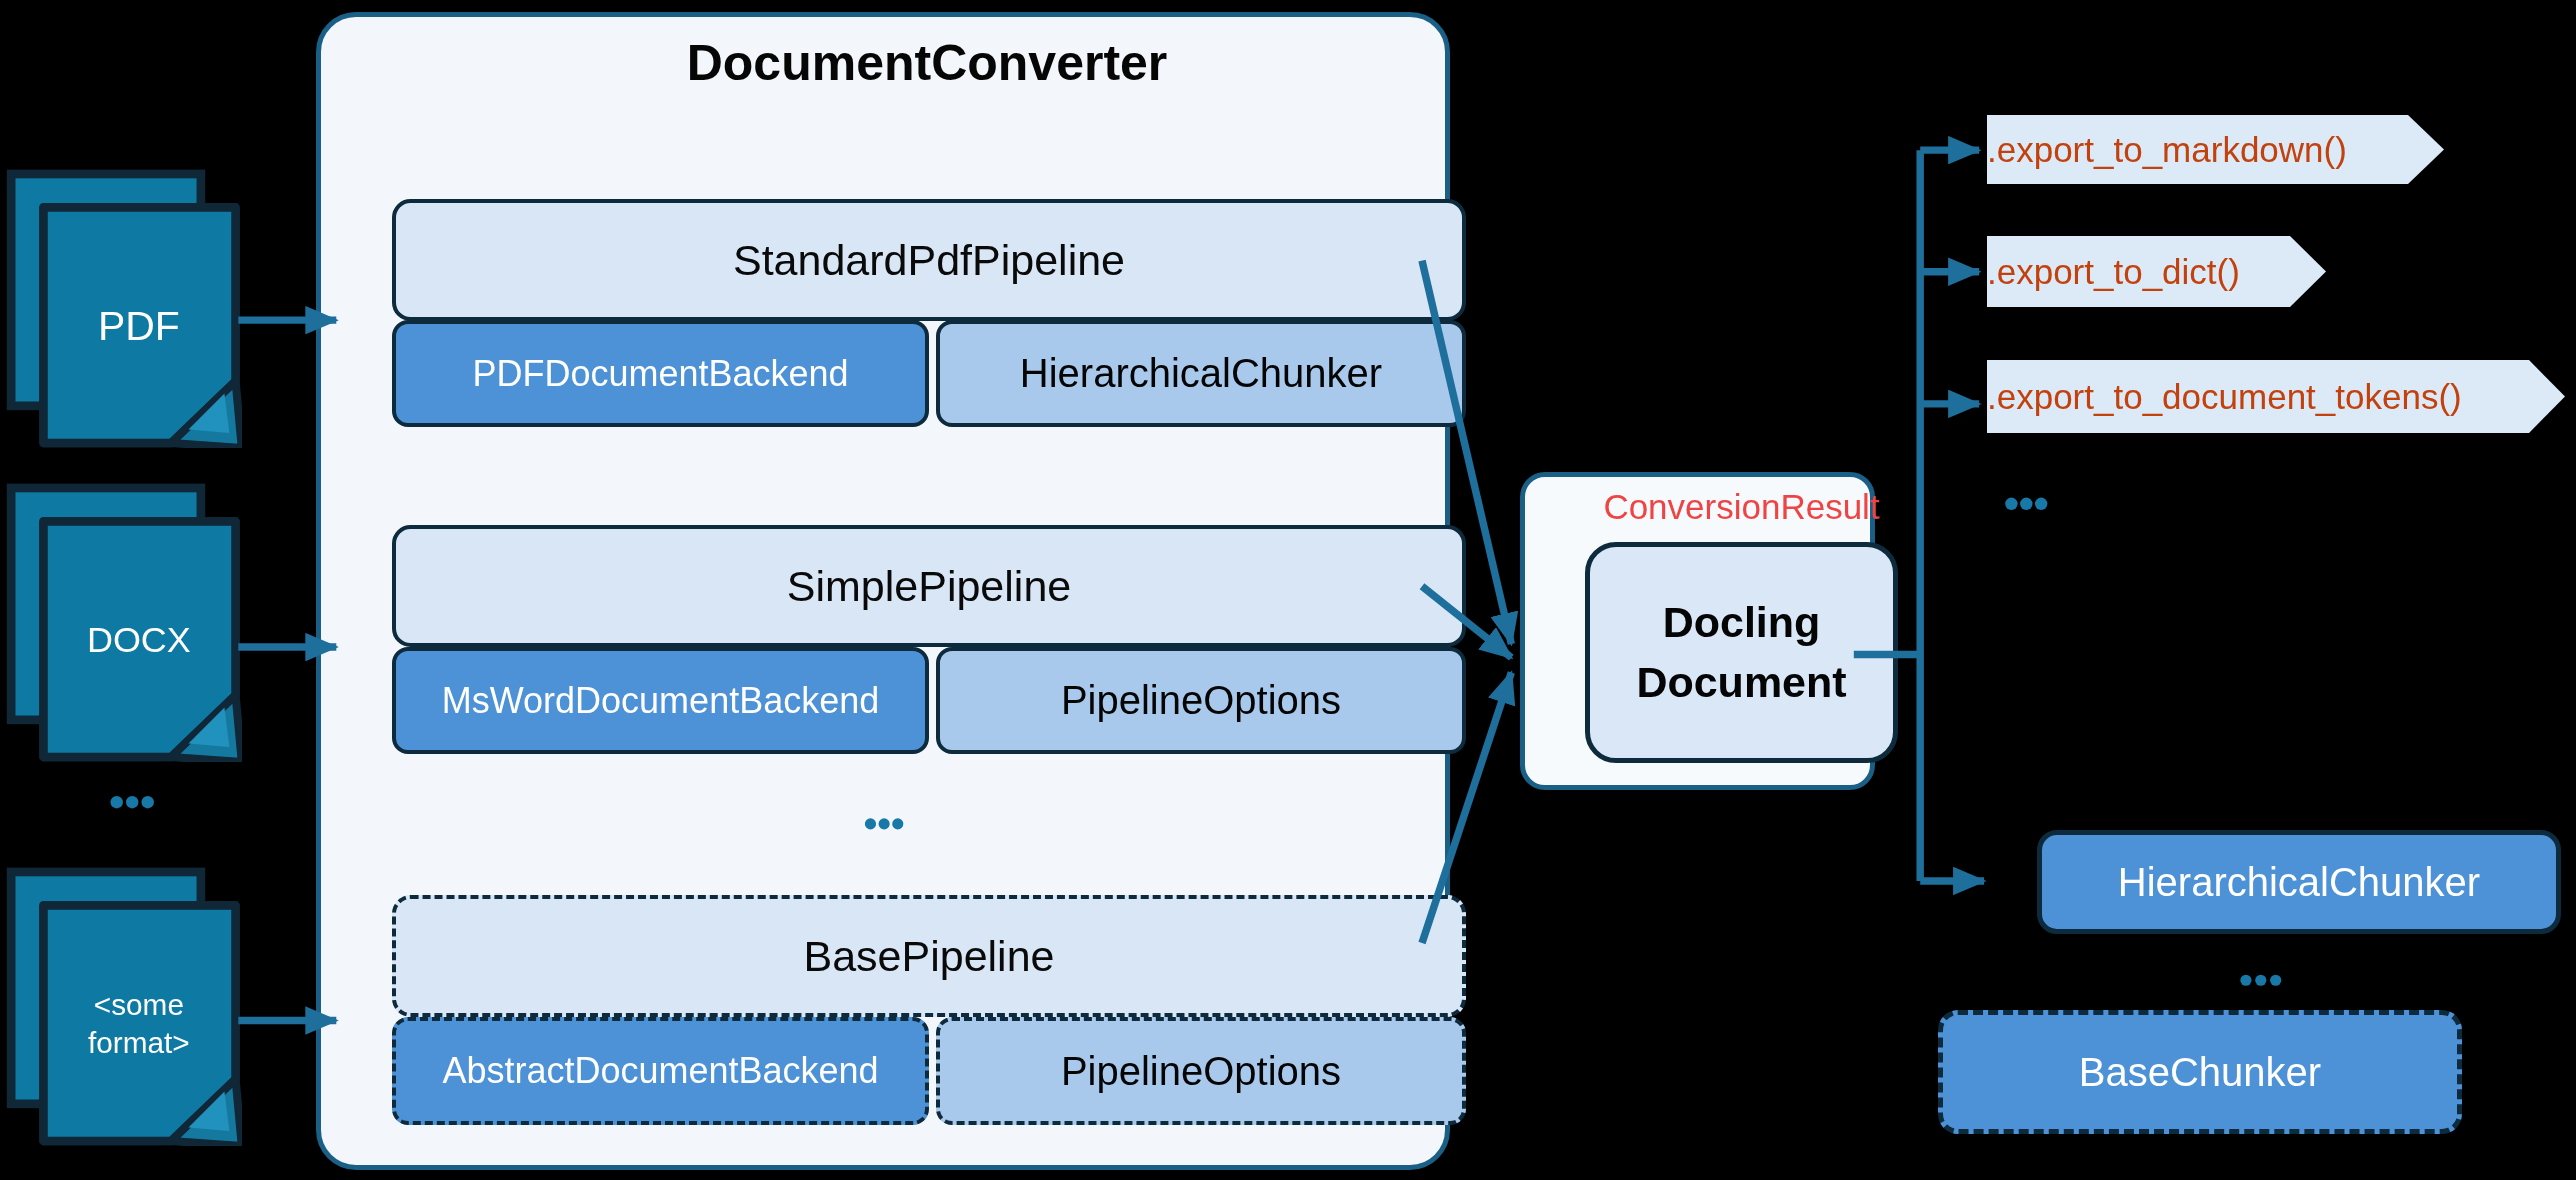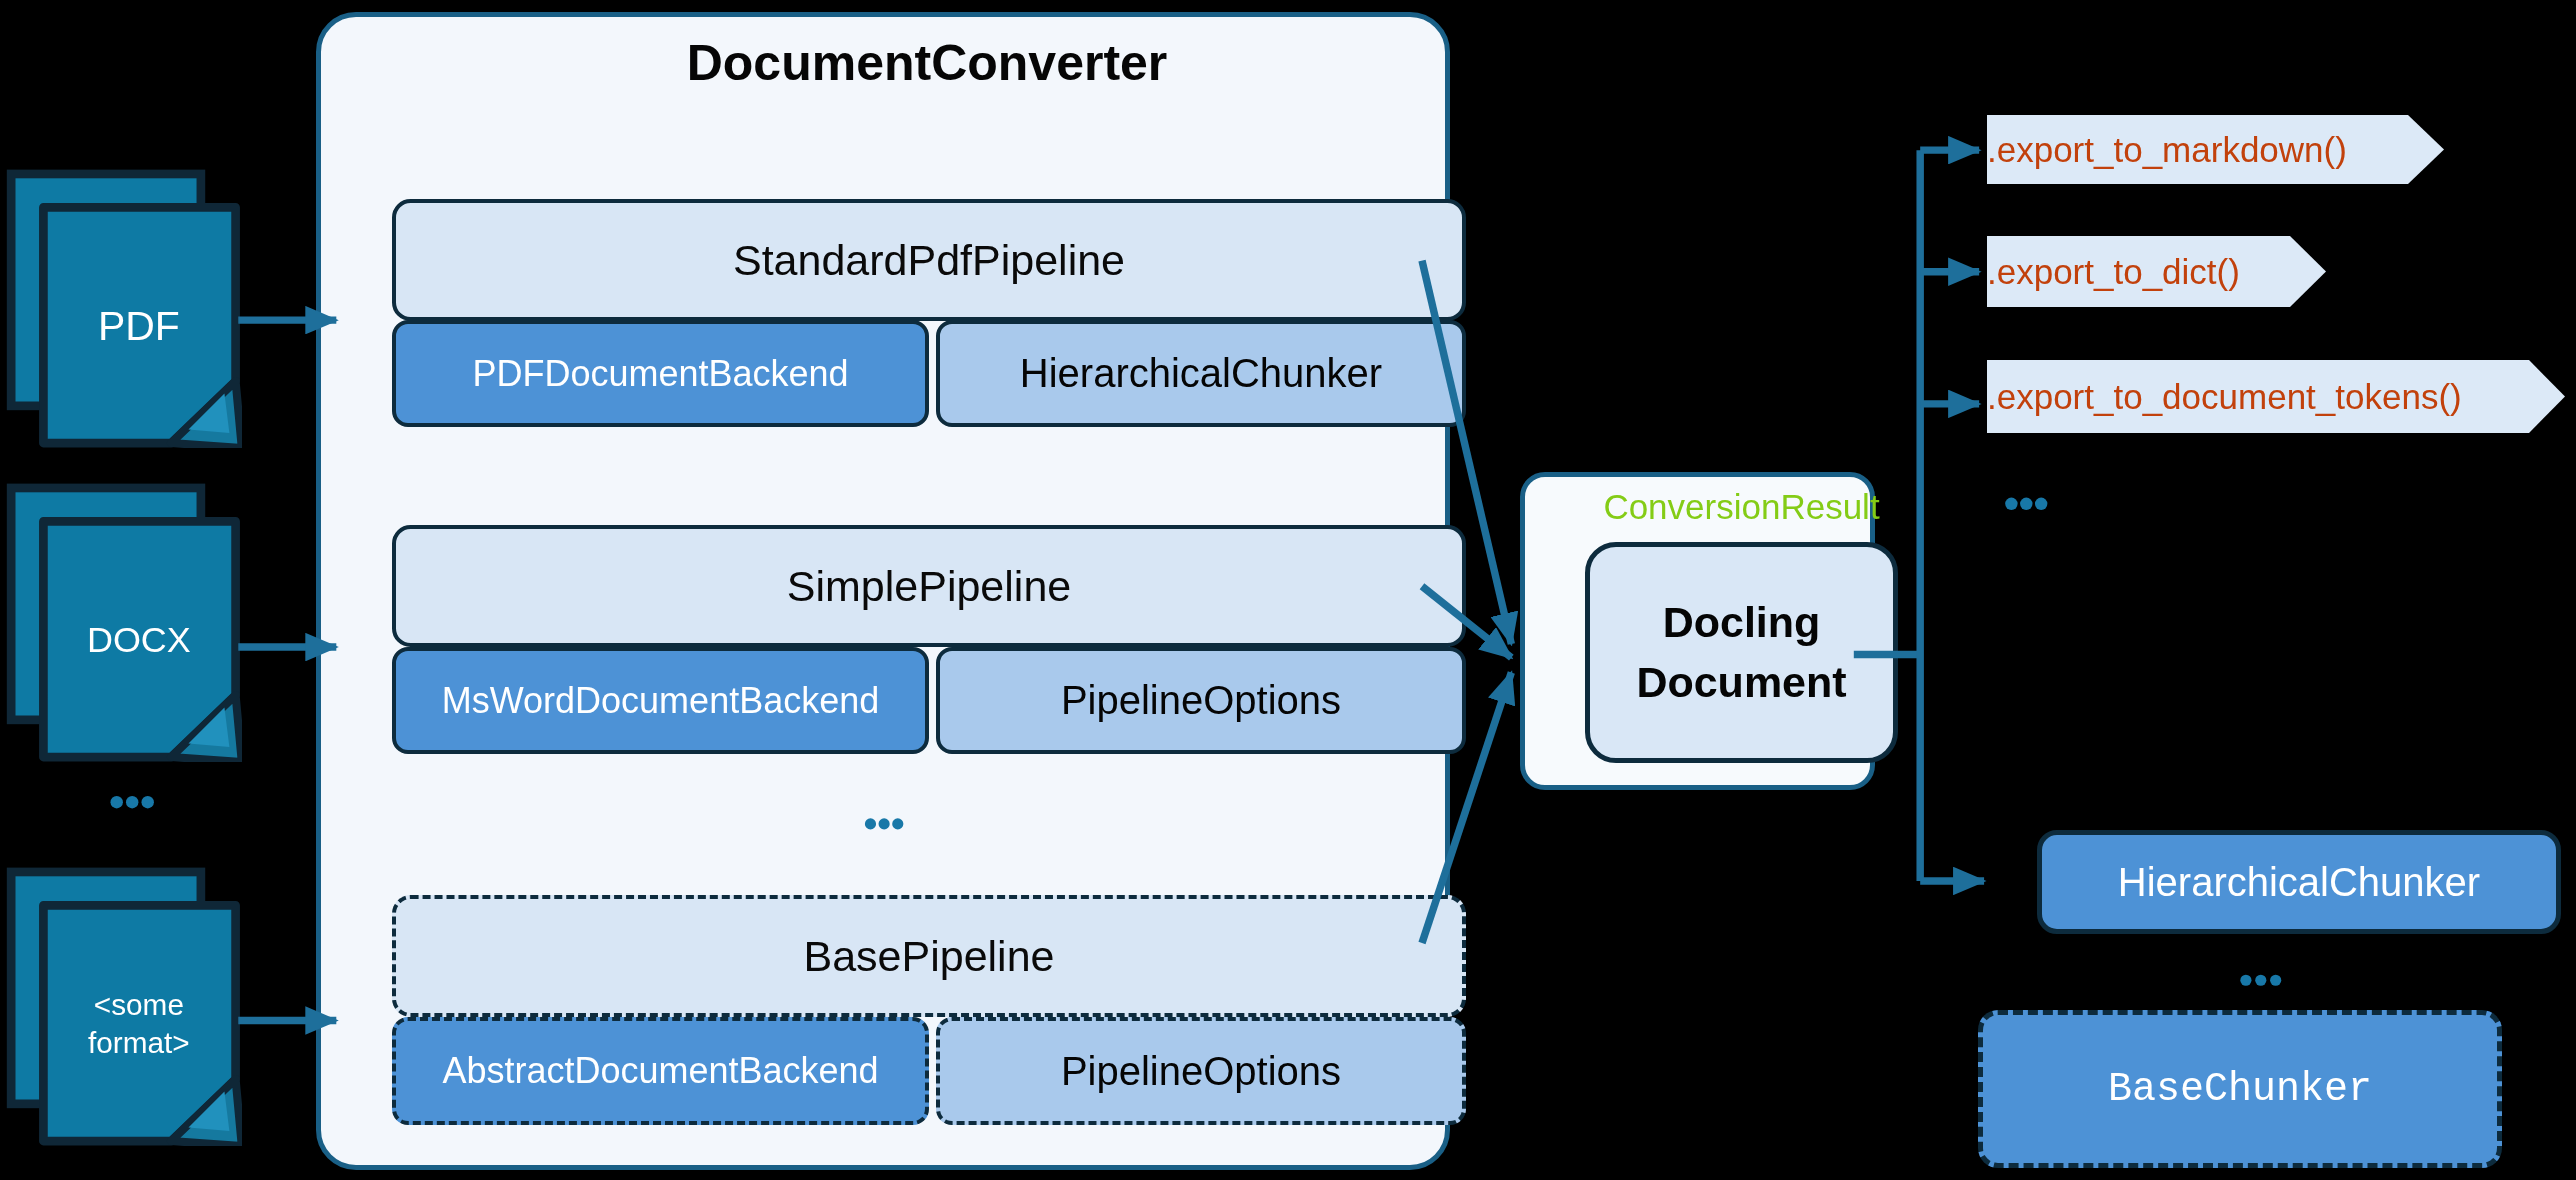--- a/index.html
+++ b/index.html
@@ -16,36 +16,36 @@
 
   
   .pipe-box{background:#d8e6f5;border:4.3px solid #0d2b3d;border-radius:18.6px;font-size:43px;color:#0a0a0a;}
   .backend-box{background:#4d92d6;border:4.3px solid #0d2b3d;border-radius:16px;font-size:36px;color:#fff;}
   .options-box{background:#a9c9ec;border:4.3px solid #0d2b3d;border-radius:16px;font-size:40px;color:#050505;}
   .dashed{border-style:dashed;}
 
   
   .conv-outer{left:1520px;top:472px;width:355px;height:318px;background:#f7fafd;
               border:5.6px solid #195f86;border-radius:25px;}
-  .conv-label{left:1520px;top:485px;width:355px;height:43px;font-size:35px;color:#84cc16;}
+  .conv-label{left:1520px;top:485px;width:355px;height:43px;font-size:35px;color:#ef4444;}
   .docling-box{left:1541px;top:542px;width:313px;height:221px;background:#d9e7f6;
                border:5.6px solid #0d2b3d;border-radius:31px;flex-direction:column;
                font-size:43px;font-weight:bold;color:#050505;line-height:1.38;}
 
   
   .pennant{background:#dce9f7;color:#c2410c;font-size:35px;display:flex;align-items:center;
            clip-path:polygon(0 0,calc(100% - 36px) 0,100% 50%,calc(100% - 36px) 100%,0 100%);}
   .pen1{left:1987px;top:115px;width:457px;height:69px;}
   .pen2{left:1987px;top:236px;width:339px;height:71px;}
   .pen3{left:1987px;top:360px;width:578px;height:73px;}
 
   
   .chunker{background:#4d92d6;border:5.6px solid #0d2b3d;border-radius:20px;font-size:40px;color:#fff;}
   .chunker-h{left:1993px;top:830px;width:524px;height:104px;}
-  .chunker-b{left:1934px;top:1010px;width:524px;height:158px;border-style:dashed;font-family:Liberation Mono, monospace;}
+  .chunker-b{left:1894px;top:1010px;width:524px;height:124px;border-style:dashed;}
 
   
   .file-icon{position:absolute;width:236px;height:279px;}
   svg text{font-family:"Liberation Sans","DejaVu Sans",sans-serif;}
 
   #overlay{position:absolute;left:0;top:0;pointer-events:none;}
 </style>
 </head>
 <body>
 

